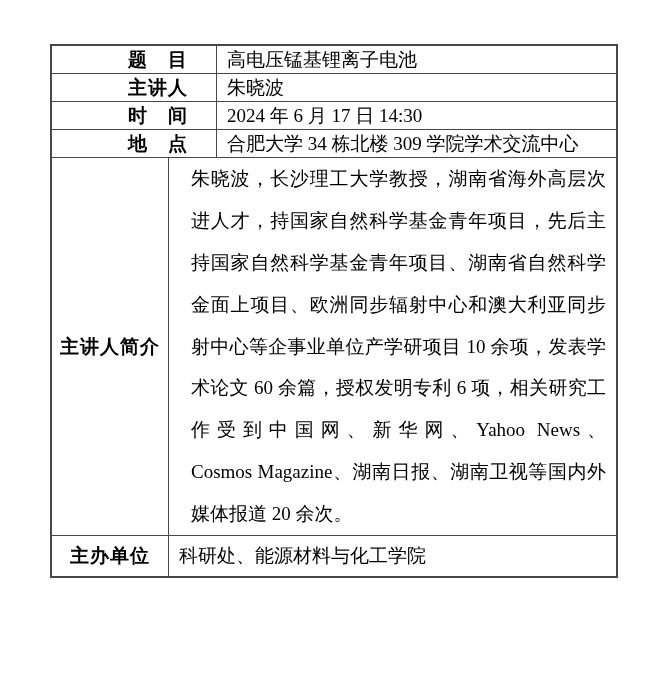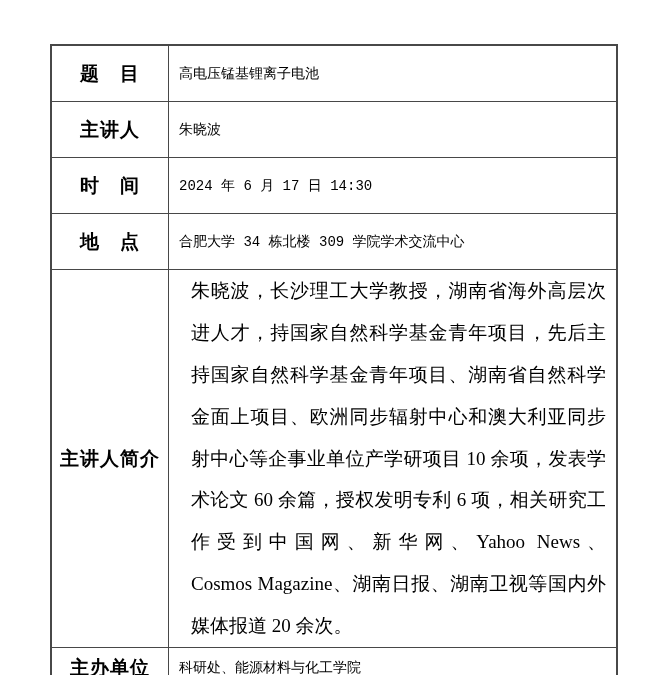--- a/index.html
+++ b/index.html
@@ -41,26 +41,26 @@
     font-weight: bold;
     font-size: 19px;
     letter-spacing: 1px;
     text-align: center;
   }
   .cell-content {
     flex: 1 1 auto;
     display: flex;
     align-items: center;
     padding: 0 10px;
-    font-family: Liberation Mono, monospace;
-    font-size: 14px;
+    font-family: Liberation Serif, serif;
+    font-size: 19px;
     overflow: hidden;
     white-space: nowrap;
   }
-  .trow.simple { height: 56px; }
+  .trow.simple { height: 28px; padding-left: 48px; }
   .trow.footer { height: 40px; }
   .cell-bio {
     flex: 1 1 auto;
     display: block;
     padding: 0 10px;
     font-family: "Liberation Serif", "DejaVu Serif", serif;
     font-size: 19px;
     overflow: hidden;
   }
   .bio-line {

